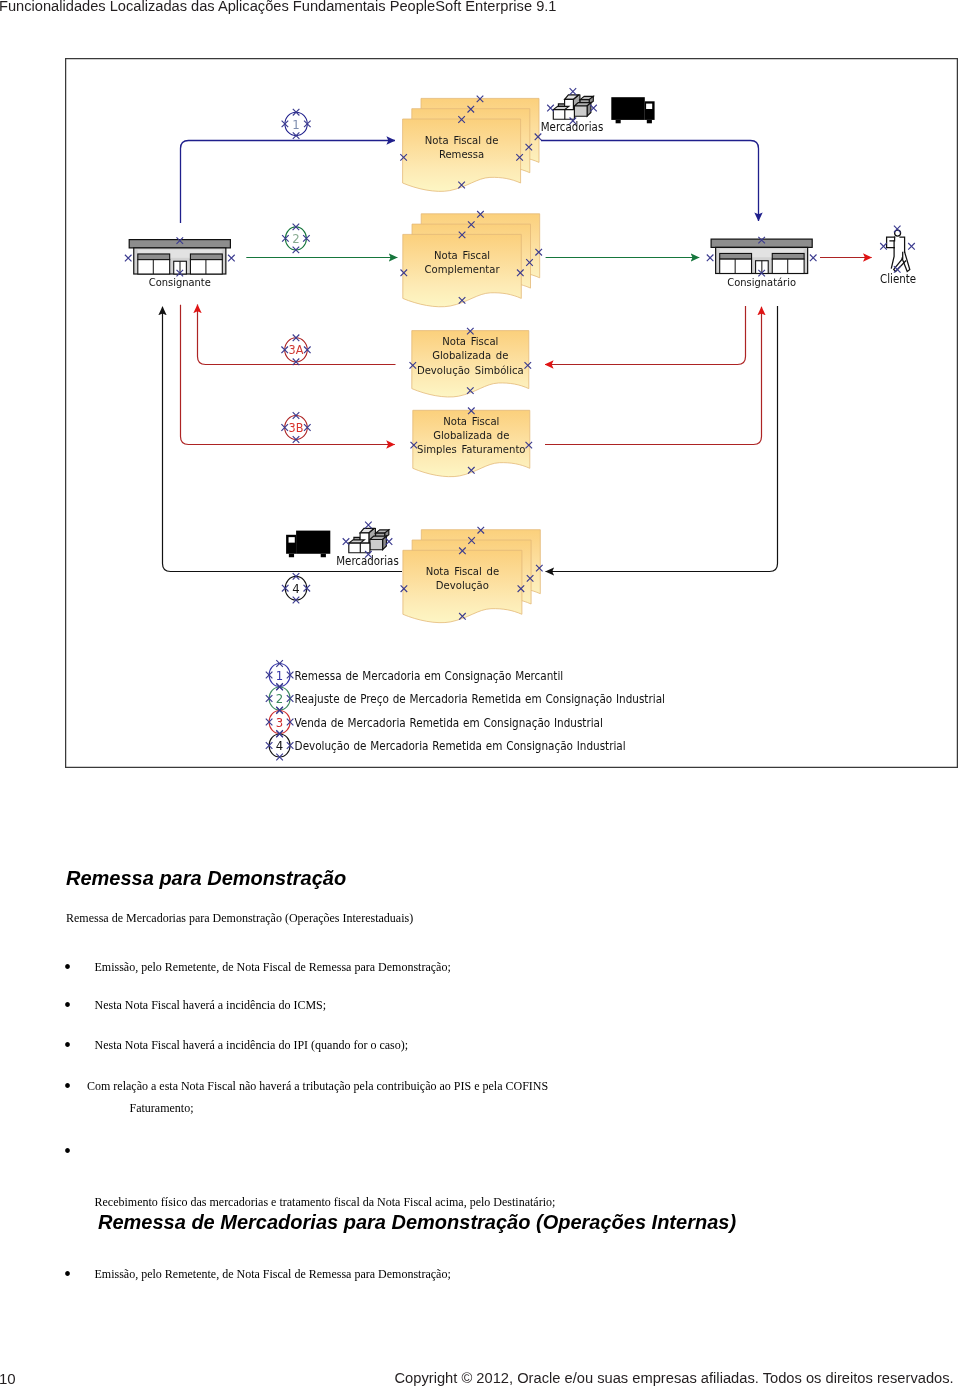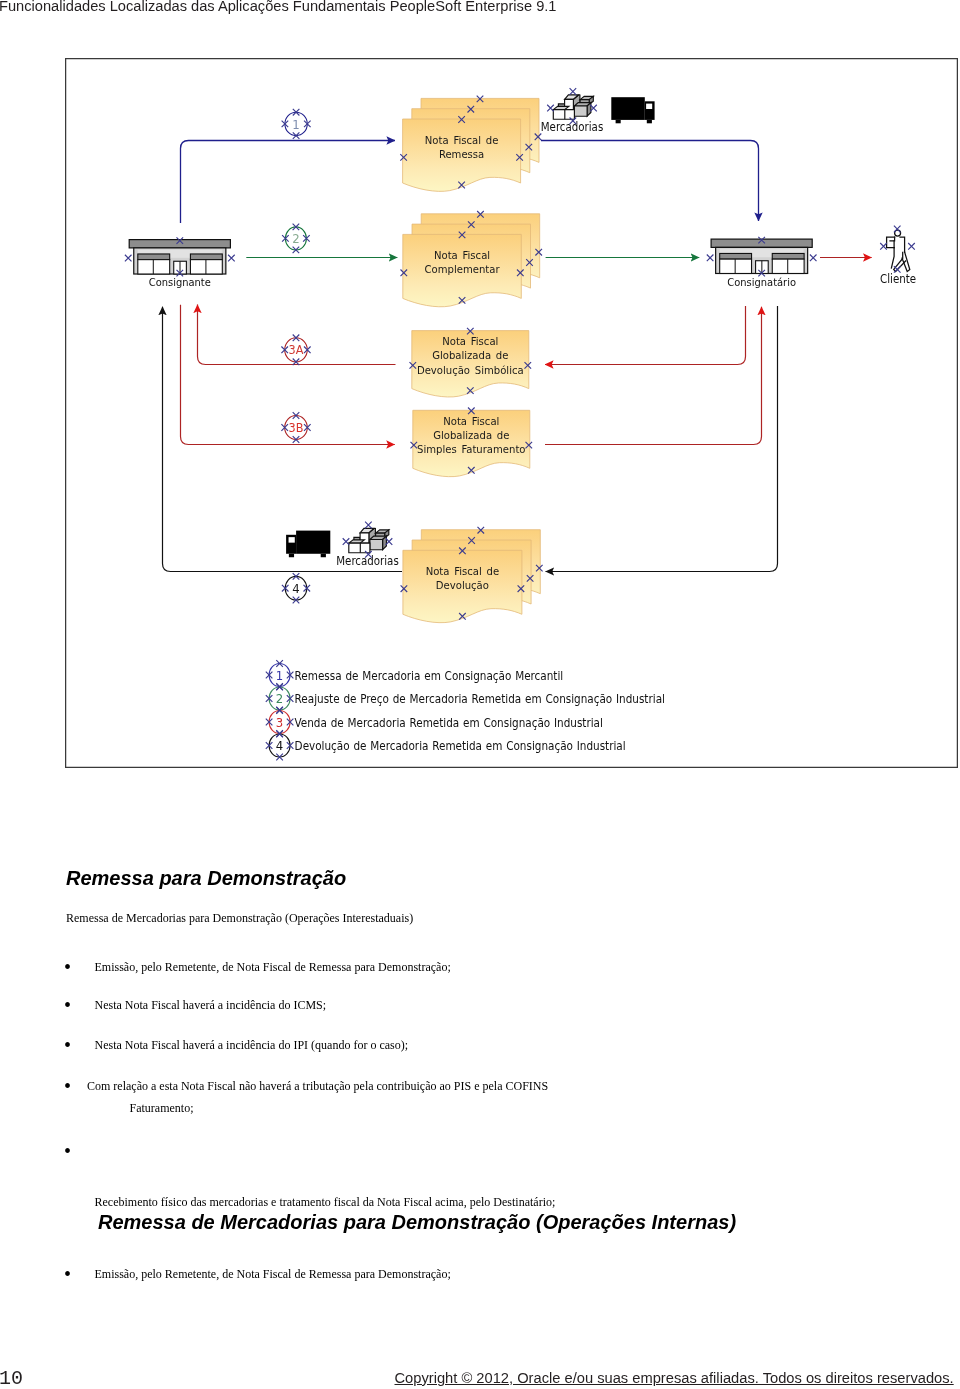--- a/index.html
+++ b/index.html
@@ -9,24 +9,24 @@
   #hdr{position:absolute;left:-1px;top:-3px;font-family:"Liberation Sans",sans-serif;
        font-size:14.65px;line-height:18px;color:#231f20;white-space:nowrap;}
   #diagram{position:absolute;left:65px;top:58px;width:893px;height:710px;}
   #fluxo{position:absolute;left:63.5px;top:789px;font-family:"Liberation Sans",sans-serif;
          font-size:18.4px;line-height:22px;color:#231f20;}
   .ln{position:absolute;white-space:nowrap;color:#000;
       font-family:"Liberation Serif",serif;font-size:12px;line-height:22px;}
   .hd{font-family:"Liberation Sans",sans-serif;font-weight:bold;font-style:italic;
       font-size:20px;color:#000;text-align:center;}
   .bulletdot{position:absolute;font-family:"Liberation Serif",serif;font-size:20px;color:#000;}
-  #pgnum{position:absolute;left:-1px;top:1371px;font-family:Liberation Mono, monospace;
-         font-size:20px;line-height:15.5px;color:#231f20;}
+  #pgnum{position:absolute;left:-1px;top:1371px;font-family:Liberation Sans, sans-serif;
+         font-size:15px;line-height:15.5px;color:#231f20;}
   #copy{position:absolute;left:394.5px;top:1371px;font-family:"Liberation Sans",sans-serif;
-        font-size:14.7px;line-height:15.5px;color:#231f20;white-space:nowrap;text-decoration:underline;}
+        font-size:14.7px;line-height:15.5px;color:#231f20;white-space:nowrap;}
 </style>
 </head>
 <body>
 
 <div class="page">
   <div id="hdr">Funcionalidades Localizadas das Aplicações Fundamentais PeopleSoft Enterprise 9.1</div>
   <div id="diagram">
   <svg id="dsvg" width="893" height="710" viewBox="0 0 893 710" xmlns="http://www.w3.org/2000/svg">
     <defs>
       <linearGradient id="docg" x1="0" y1="0" x2="0" y2="1">

